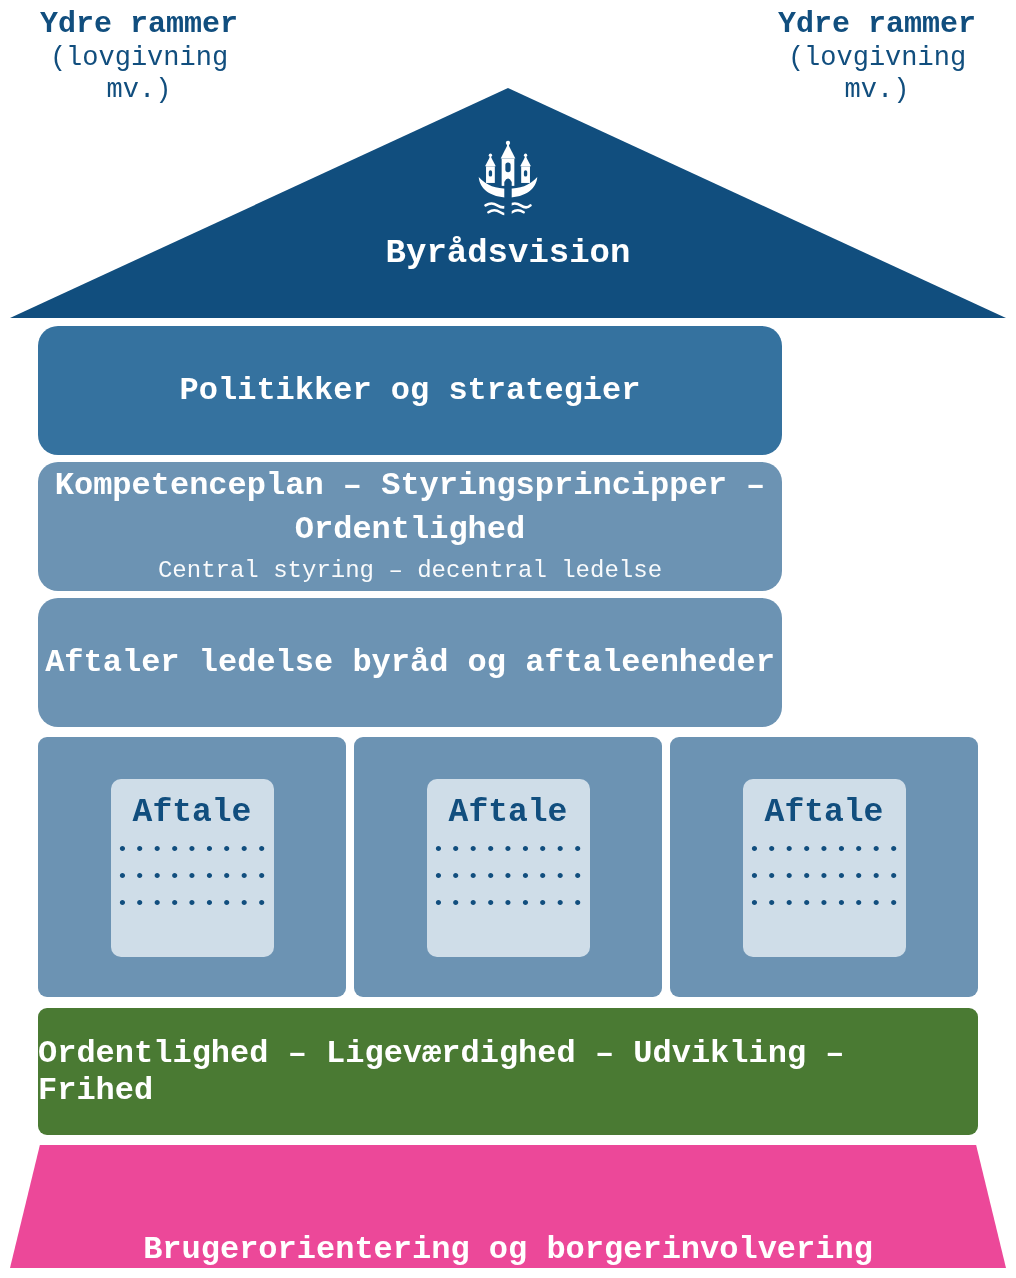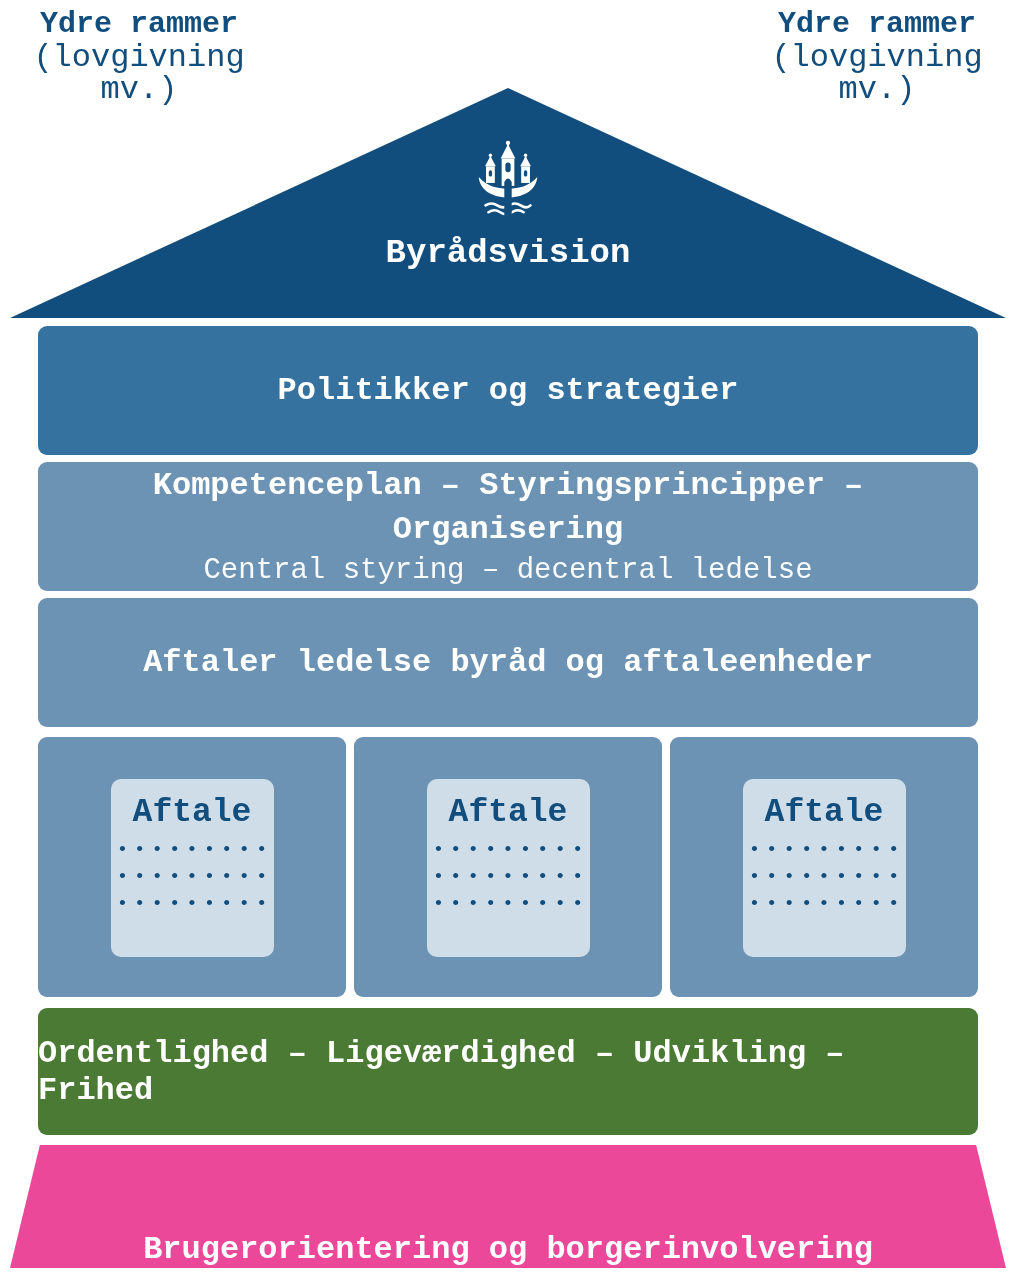--- a/index.html
+++ b/index.html
@@ -11,44 +11,44 @@
     overflow:hidden;
   }
   
   .frame-label{
     position:absolute;top:6px;width:250px;
     text-align:center;color:#114e7e;
   }
   .frame-label.left{left:14px;}
   .frame-label.right{right:14px;}
   .frame-label .t{font-size:30px;font-weight:bold;line-height:36px;}
-  .frame-label .s{font-size:32px;font-weight:normal;line-height:32px;}
+  .frame-label .s{font-size:27px;font-weight:normal;line-height:32px;}
 
   
   .roof{
     position:absolute;left:10px;top:88px;width:996px;height:230px;
     background:#114e7e;
     clip-path:polygon(50% 0,100% 100%,0 100%);
     display:flex;flex-direction:column;align-items:center;
     padding-top:52px;box-sizing:border-box;
   }
   .roof-title{
     color:#ffffff;font-size:34px;font-weight:bold;margin-top:12px;
   }
   .crest{width:64px;height:82px;display:block;}
 
   
   .bar{
-    position:absolute;left:38px;width:940px;height:129px;
-    border-radius:9px;display:flex;flex-direction:column;
+    position:absolute;left:38px;width:744px;height:129px;
+    border-radius:20px;display:flex;flex-direction:column;
     align-items:center;justify-content:center;
     color:#ffffff;text-align:center;
   }
   .bar .h{font-size:32px;font-weight:bold;line-height:44px;}
-  .bar .sub{font-size:29px;font-weight:normal;line-height:38px;opacity:.96;}
+  .bar .sub{font-size:24px;font-weight:normal;line-height:38px;opacity:.96;}
   .bar1{top:326px;background:#35729f;}
   .bar2{top:462px;background:#6c93b3;}
   .bar3{top:598px;background:#6c93b3;}
 
   
   .boxes{
     position:absolute;left:38px;top:737px;width:940px;height:260px;
     display:flex;gap:8px;
   }
   .abox{
@@ -127,21 +127,21 @@
       </g>
     </svg>
     <div class="roof-title">Byrådsvision</div>
   </div>
 
   <div class="bar bar1">
     <div class="h">Politikker og strategier</div>
   </div>
 
   <div class="bar bar2">
-    <div class="h">Kompetenceplan – Styringsprincipper –Organisering</div>
+    <div class="h">Kompetenceplan – Styringsprincipper –Ordentlighed</div>
     <div class="sub">Central styring – decentral ledelse</div>
   </div>
 
   <div class="bar bar3">
     <div class="h">Aftaler ledelse byråd og aftaleenheder</div>
   </div>
 
   <div class="boxes">
     <div class="abox">
       <div class="card">

